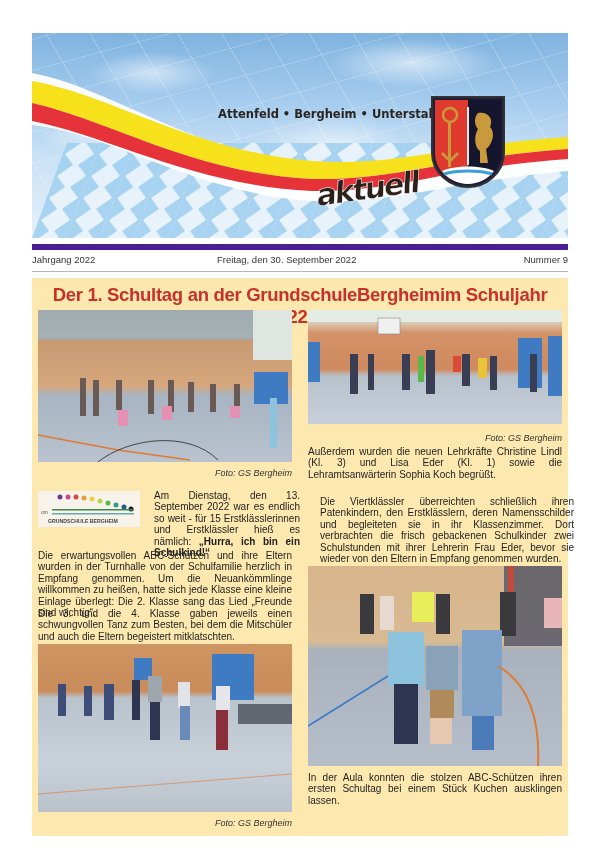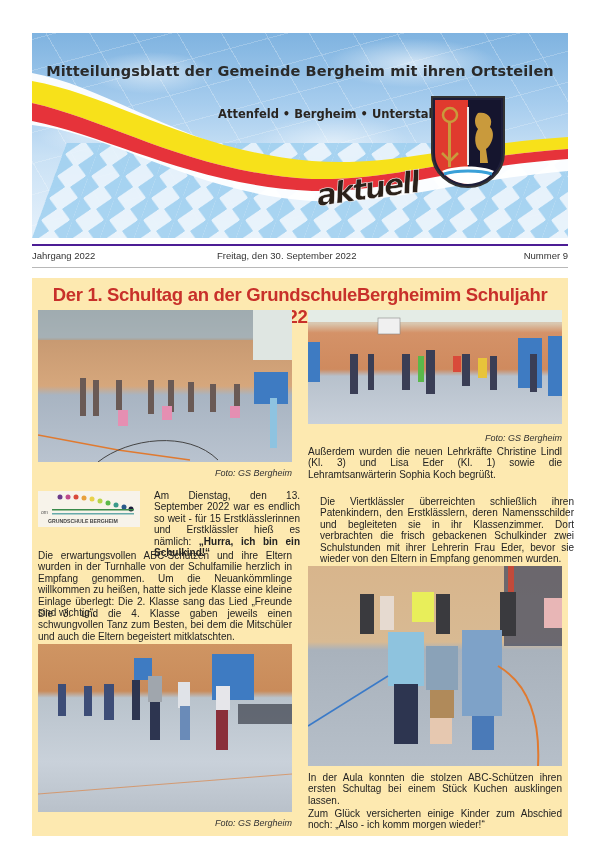--- a/index.html
+++ b/index.html
@@ -28,21 +28,21 @@
     background-size:34px 22px; transform:skewX(-20deg); transform-origin:bottom left; opacity:0.85; }
   .wave { position:absolute; left:0; top:0; width:536px; height:205px; }
   .mast-sub { position:absolute; left:0; width:536px; top:30px; text-align:center; font-family:"DejaVu Sans", sans-serif; font-weight:bold; font-size:14.5px; color:#2a2a2a; letter-spacing:0.1px; }
   .mast-places { position:absolute; left:186px; top:74px; font-family:"DejaVu Sans", sans-serif; font-weight:bold; font-size:11.5px; color:#2a2520; }
   .mast-title { position:absolute; left:186px; top:86px; font-family:"DejaVu Sans", sans-serif; font-weight:bold; font-size:40px; color:#2a2018; letter-spacing:-0.5px; }
   .mast-aktuell { position:absolute; left:284px; top:138px; font-family:"DejaVu Sans", sans-serif; font-weight:bold; font-style:italic; font-size:30px; color:#2b211a; letter-spacing:-2px; transform:rotate(-8deg);
     -webkit-text-stroke:0.5px #ffffff; }
   .crest { position:absolute; left:398px; top:62px; width:76px; height:94px; }
 
   
-  .infobar { position:absolute; left:32px; top:244px; width:536px; height:21px; border-top:2px solid #4c1d95; border-bottom:1px solid #b8b8b8; font-size:9.5px; color:#333; }
+  .infobar { position:absolute; left:32px; top:244px; width:536px; height:21px; border-top:6px solid #4c1d95; border-bottom:1px solid #b8b8b8; font-size:9.5px; color:#333; }
   .infobar span { position:absolute; top:4px; }
   .info-left { left:0; }
   .info-mid { left:185px; }
   .info-right { right:0; }
 
   
   .article { position:absolute; left:32px; top:278px; width:536px; height:558px; background:#fde9b0; }
   .headline { position:absolute; left:0; width:536px; top:6px; text-align:center; font-family:"Liberation Sans", sans-serif; font-weight:bold; font-size:18.5px; color:#c8302a; letter-spacing:-0.3px; }
   .photo { position:absolute; overflow:hidden; }
   .caption { position:absolute; font-style:italic; font-size:9px; color:#333; text-align:right; }
@@ -66,21 +66,20 @@
 
 <div class="masthead">
   <div class="clouds"></div>
   <div class="grid"></div>
   <div class="rauten"></div>
   <svg class="wave" viewBox="0 0 536 205">
     <path d="M0,40 C80,55 160,120 280,132 C360,140 420,118 536,108 L536,138 C420,148 360,172 280,168 C160,160 80,100 0,92 Z" fill="#ffffff" opacity="0.95"></path>
     <path d="M0,48 C80,62 160,118 280,128 C360,134 420,112 536,104 L536,116 C420,124 360,148 280,146 C160,140 80,88 0,70 Z" fill="#f7e11a"></path>
     <path d="M0,70 C80,88 160,140 280,146 C360,148 420,124 536,116 L536,126 C420,134 360,160 280,158 C160,152 80,104 0,88 Z" fill="#e6333a"></path>
   </svg>
-  <div class="mast-sub">Mitteilungsblatt der Gemeinde Bergheim mit ihren Ortsteilen</div>
   <div class="mast-places">Attenfeld • Bergheim • Unterstall</div>
   <div class="mast-aktuell">aktuell</div>
   <svg class="crest" viewBox="0 0 76 94">
     <path d="M2,2 L74,2 L74,58 C74,78 56,92 38,92 C20,92 2,78 2,58 Z" fill="#1e1e3a" stroke="#333" stroke-width="2"></path>
     <path d="M5,5 L38,5 L38,89 C20,88 5,76 5,58 Z" fill="#e03a2e"></path>
     <path d="M38,5 L71,5 L71,58 C71,76 56,88 38,89 Z" fill="#15152e"></path>
     <circle cx="20" cy="20" r="7" fill="none" stroke="#c99a3c" stroke-width="2.5"></circle>
     <rect x="18" y="26" width="3" height="46" fill="#c99a3c"></rect>
     <path d="M12,58 L20,66 L28,58" fill="none" stroke="#c99a3c" stroke-width="2.5"></path>
     <rect x="37" y="12" width="2" height="58" fill="#e8e8e8"></rect>
@@ -222,14 +221,13 @@
         <rect x="122" y="124" width="24" height="28" fill="#b08a5a"></rect>
         <rect x="122" y="152" width="22" height="26" fill="#e6c8b0"></rect>
       <rect x="154" y="64" width="40" height="86" fill="#7ea2c8"></rect>
         <rect x="164" y="150" width="22" height="34" fill="#4a7ab8"></rect>
       <path d="M0,160 L80,110" stroke="#3a7ac8" stroke-width="1.5" fill="none"></path>
       <path d="M190,100 C224,120 232,160 230,200" stroke="#e07a30" stroke-width="2" fill="none"></path>
     </svg>
   </div>
 
   <div class="para" style="left:276px; top:494px; width:254px;">In der Aula konnten die stolzen ABC-Schützen ihren ersten Schultag bei einem Stück Kuchen ausklingen lassen.</div>
-  <div class="para" style="left:276px; top:530px; width:254px;">Zum Glück versicherten einige Kinder zum Abschied noch: „Also - ich komm morgen wieder!“</div>
 </div>
 
 </body></html>

